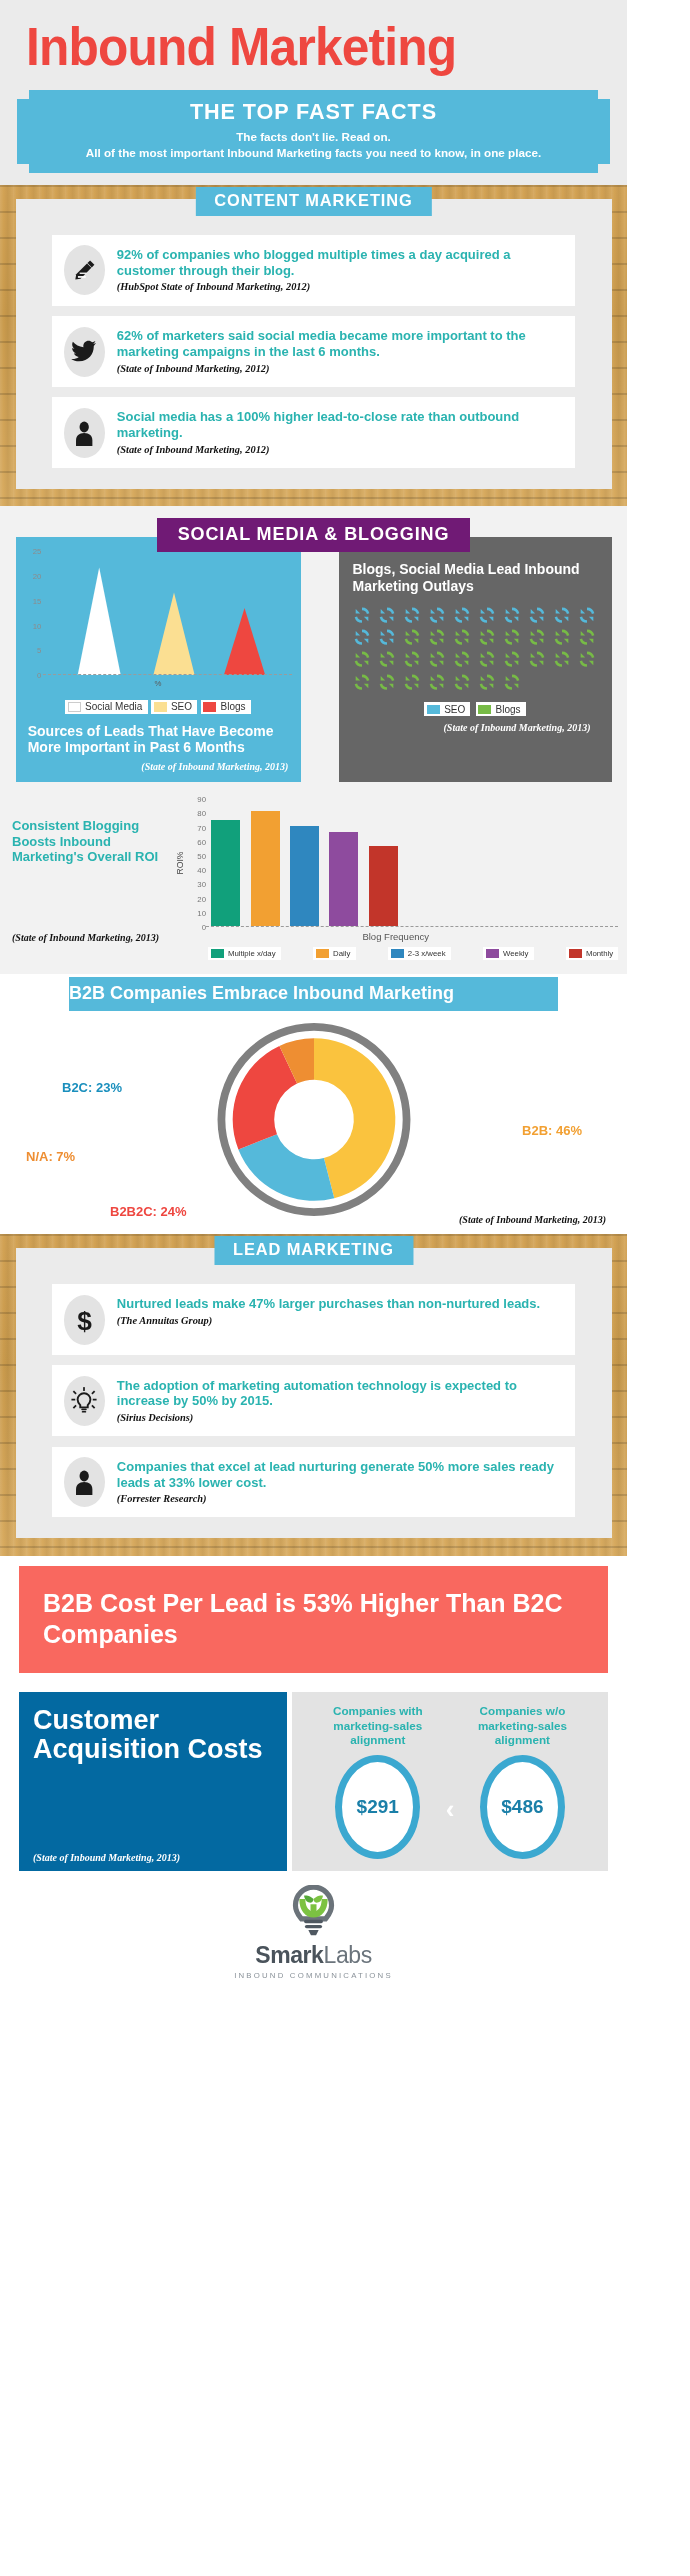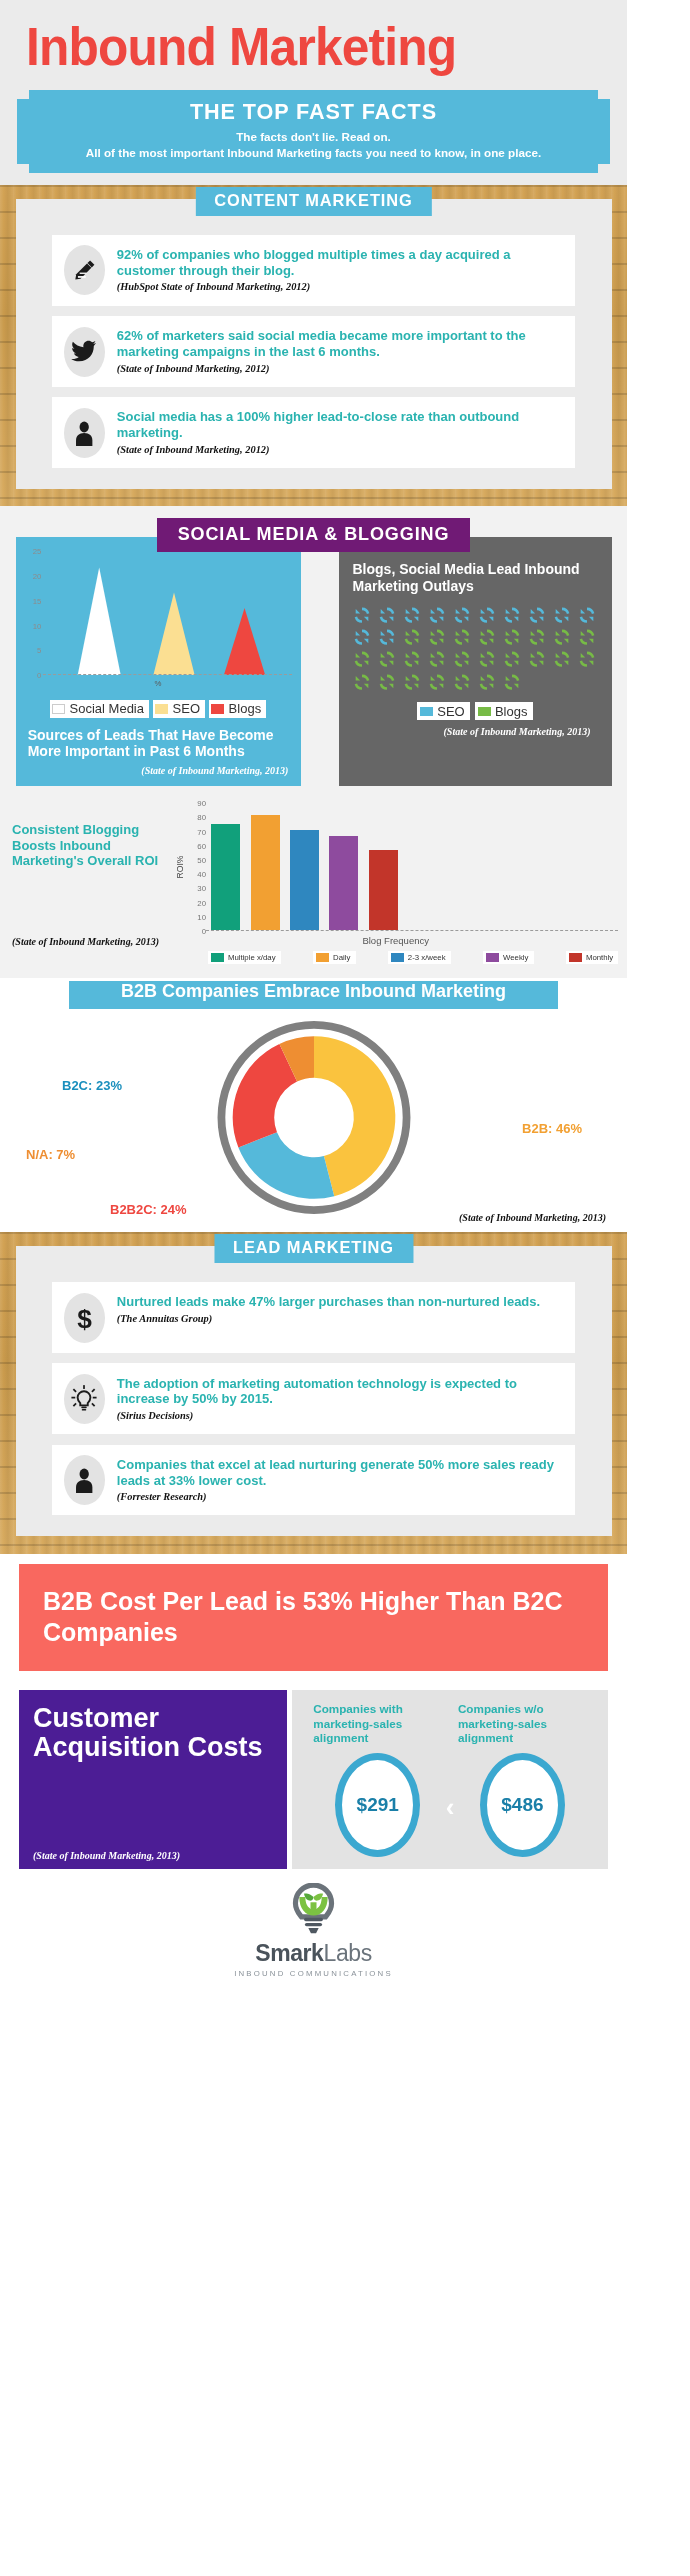--- a/index.html
+++ b/index.html
@@ -107,21 +107,21 @@
 
   .tri-chart { position:relative; height: 129px; }
   .tri-axis { position:absolute; left:0; top:0; width: 22.4px; height:100%;
               font-size: 7.8px; color:#8c8c8c; }
   .tri-axis span { position:absolute; right:1.7px; transform: translateY(-50%); }
   .tri-plot { position:absolute; left:22.4px; right:3.5px; top:0; bottom:0; }
   .tri-base { position:absolute; left:0; right:0; bottom:0;
               border-bottom: 0.9px dashed #9b9b9b; }
   .legend { display:flex; justify-content:center; gap:3.5px; margin-top: 12px; }
   .legend-item { background:#fff; display:flex; align-items:center; gap:4.3px;
-                 padding: 1.7px 5.2px 1.7px 2.6px; font-size: 13px; color:#333; }
+                 padding: 1.7px 5.2px 1.7px 2.6px; font-size: 10px; color:#333; }
   .legend-swatch { width: 13px; height: 9.5px; display:inline-block; }
   .axis-unit { text-align:center; font-size:7.8px; color:#5a5a5a; margin-top:3.5px; }
 
   .sm-left-caption {
     color:#fff; font-size: 14px; font-weight:bold; line-height:1.18;
     padding: 8.6px 7px 0 7px;
     font-family:"Liberation Sans Narrow","Liberation Sans",sans-serif;
   }
   .src-white {
     color:#fff; font-size: 10px; font-style:italic; font-weight:bold;
@@ -153,51 +153,51 @@
               gap: 10.4px; padding: 0 5.2px; border-bottom:0.9px dashed #9b9b9b; }
   .roi-bar { width: 29px; }
   .roi-xlabel { text-align:center; font-size:9.5px; color:#555; margin-top:3.5px; }
   .roi-legend { display:flex; flex-wrap:wrap; justify-content:space-between;
                 gap:2.6px; margin-top:5.2px; padding-left: 35px; }
   .roi-legend .legend-item { font-size:7.8px; }
 
   
   .b2b-section { background:#fff; padding: 3.5px 0 8.6px 0; }
   .b2b-title {
-    background:#55b9da; color:#fff; margin: 0 69px; text-align:center;
-    padding: 0 0 7px 0; font-size: 18px; font-weight:bold;
+    background:#55b9da; color:#fff; margin: 0 69px; 
+    padding: 6px 0 7px 0; font-size: 18px; font-weight:bold;
     font-family:"Liberation Sans Narrow","Liberation Sans",sans-serif;
   }
   .b2b-body { position:relative; height: 203px; }
   .donut-wrap { position:absolute; left:50%; top: 8.6px; transform: translateX(-50%); }
   .b2b-lbl { position:absolute; font-size: 13px; font-weight:bold;
              font-family:"Liberation Sans Narrow","Liberation Sans",sans-serif; }
   .b2b-src { text-align:right; padding-right: 21px; font-size: 10px;
              font-style: italic; font-weight:bold; color:#111;
              font-family:"Liberation Serif", serif; }
 
   
   .red-callout { background:#fff; padding: 10.4px 19px 8.6px 19px; }
   .red-callout .box {
     background:#f9685f; color:#fff; padding: 22.4px 24px 24px 24px;
     font-size: 25px; font-weight:bold; line-height:1.22;
     font-family:"Liberation Sans Narrow","Liberation Sans",sans-serif;
   }
 
   
   .cac { display:flex; margin: 10.4px 19px 0 19px; gap: 5.2px; }
-  .cac-left { width: 268px; background:#4c1d95; color:#fff;
+  .cac-left { width: 268px; background:#0369a1; color:#fff;
               padding: 14px 12px 8.6px 14px; display:flex; flex-direction:column; }
   .cac-left h3 { font-size: 27px; font-weight:bold; line-height:1.04;
                  font-family:"Liberation Sans Narrow","Liberation Sans",sans-serif; }
   .cac-left .src { margin-top:auto; font-size:10px; font-style:italic;
                    font-weight:bold; font-family:"Liberation Serif", serif; }
   .cac-right { flex:1; background:#e3e3e3; padding: 12px 8.6px 12px 8.6px;
                display:flex; align-items:flex-start; justify-content:center; gap: 3.5px; }
-  .cac-col { width: 129px; }
+  .cac-col { width: 129px; text-align:center; }
   .cac-col .cap { color:#2ab3b0; font-size: 11.7px; line-height:1.2; font-weight:600;
                   font-family:"Liberation Sans Narrow","Liberation Sans",sans-serif; }
   .cac-ring {
     width: 85px; height: 104px; margin: 8.6px auto 0 auto;
     border: 7.8px solid #3ba8d0; border-radius: 50%;
     background:#fff; display:flex; align-items:center; justify-content:center;
     color:#1a7fa8; font-size: 19px; font-weight:bold;
     font-family:"Liberation Sans Narrow","Liberation Sans",sans-serif;
   }
   .cac-lt { align-self:center; color:#fff; font-size: 26px; font-weight:bold;

